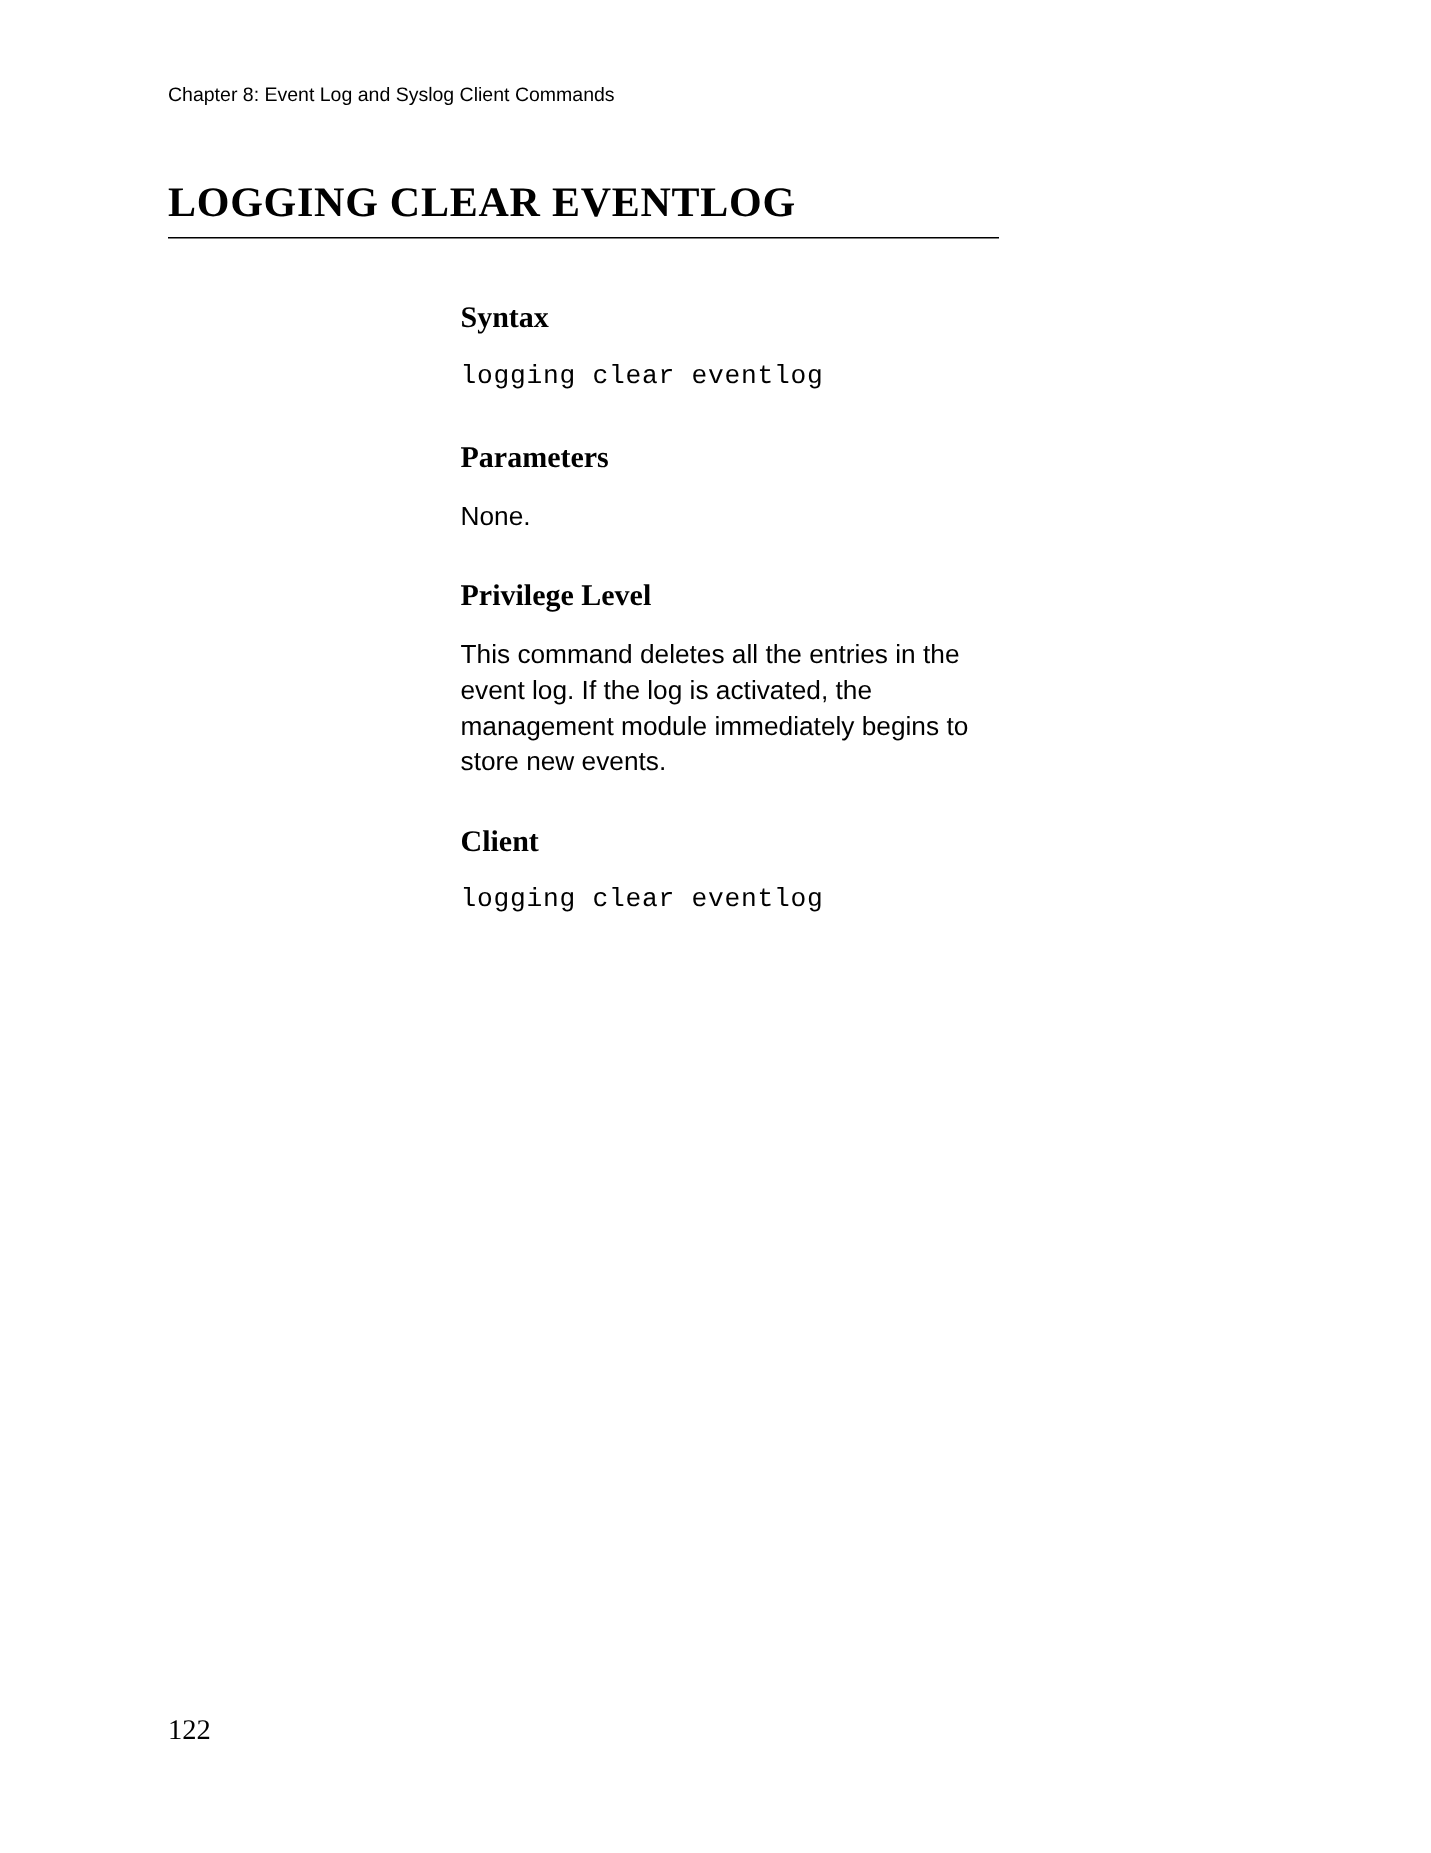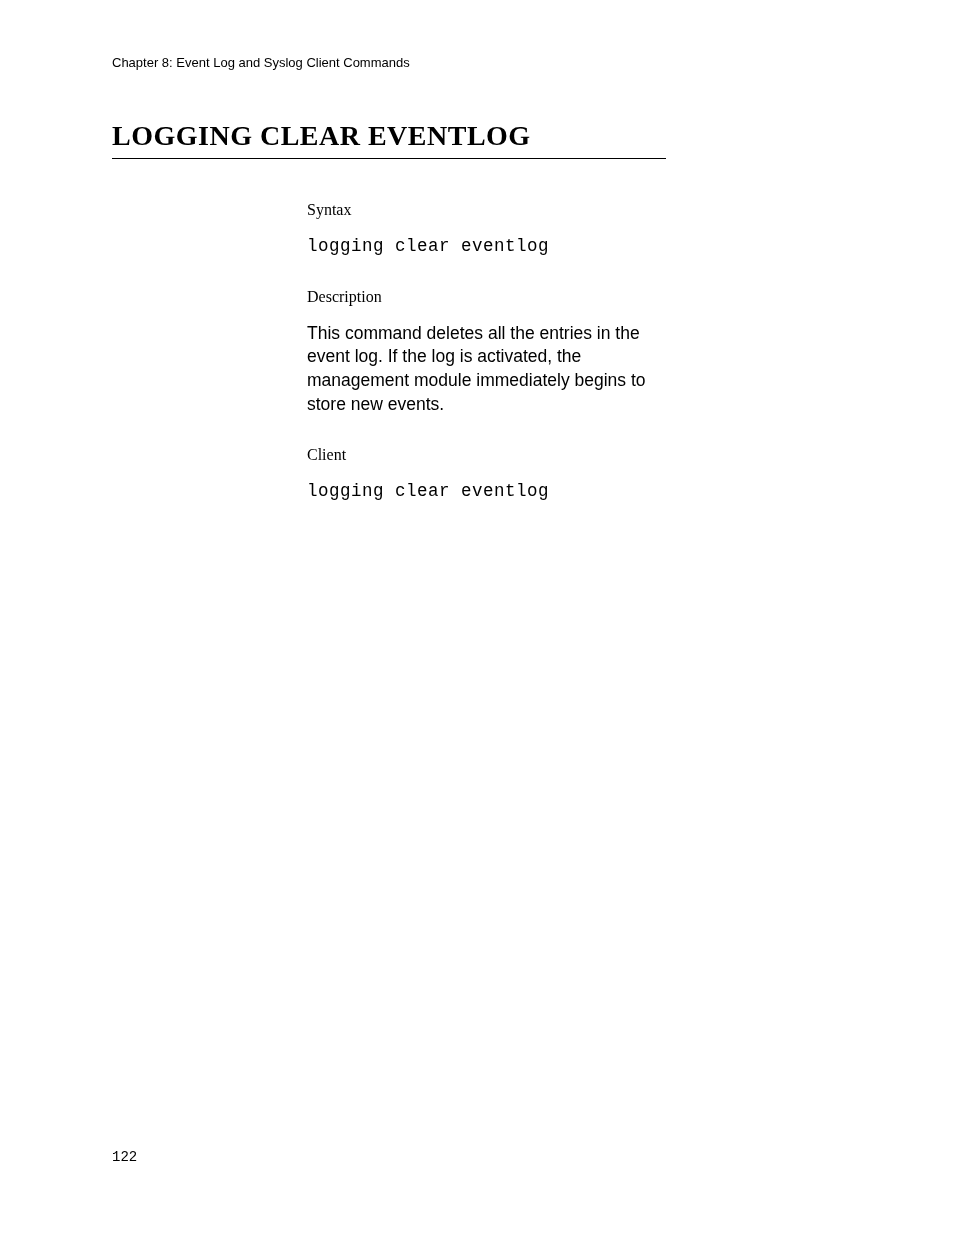--- a/index.html
+++ b/index.html
@@ -30,62 +30,64 @@
     padding-bottom: 6px;
     margin-bottom: 40px;
   }
   .content {
     margin-left: 195px;
     font-size: 17.5px;
     line-height: 1.35;
   }
   .subhead {
     font-family: "Times New Roman", Times, serif;
-    font-weight: normal;
-    font-size: 16px;
+    font-weight: bold;
+    font-size: 20px;
     margin-top: 28px;
     margin-bottom: 14px;
   }
   .subhead.first {
     margin-top: 0;
   }
   .mono {
     font-family: "Courier New", Courier, monospace;
     font-size: 17.5px;
     letter-spacing: 0.5px;
   }
   .body-text {
     font-family: Arial, Helvetica, sans-serif;
     font-size: 17.5px;
   }
   .page-number {
     position: absolute;
     left: 112px;
     bottom: 70px;
-    font-size: 14px;
-    font-family: Liberation Mono, monospace;
+    font-size: 19px;
+    font-family: Liberation Serif, serif;
   }
 </style>
 </head>
 <body>
 
 <div class="page">
 
   <div class="chapter-header">Chapter 8: Event Log and Syslog Client Commands</div>
 
   <div class="title">LOGGING CLEAR EVENTLOG</div>
 
   <div class="content">
 
     <div class="subhead first">Syntax</div>
     <div class="mono">logging clear eventlog</div>
 
+    <div class="subhead">Parameters</div>
+    <div class="body-text">None.</div>
 
+    <div class="subhead">Privilege Level</div>
 
-    <div class="subhead">Description</div>
     <div class="body-text">This command deletes all the entries in the event log. If the log is activated, the management module immediately begins to store new events.</div>
 
     <div class="subhead">Client</div>
     <div class="mono">logging clear eventlog</div>
 
   </div>
 
   <div class="page-number">122</div>
 
 </div>

